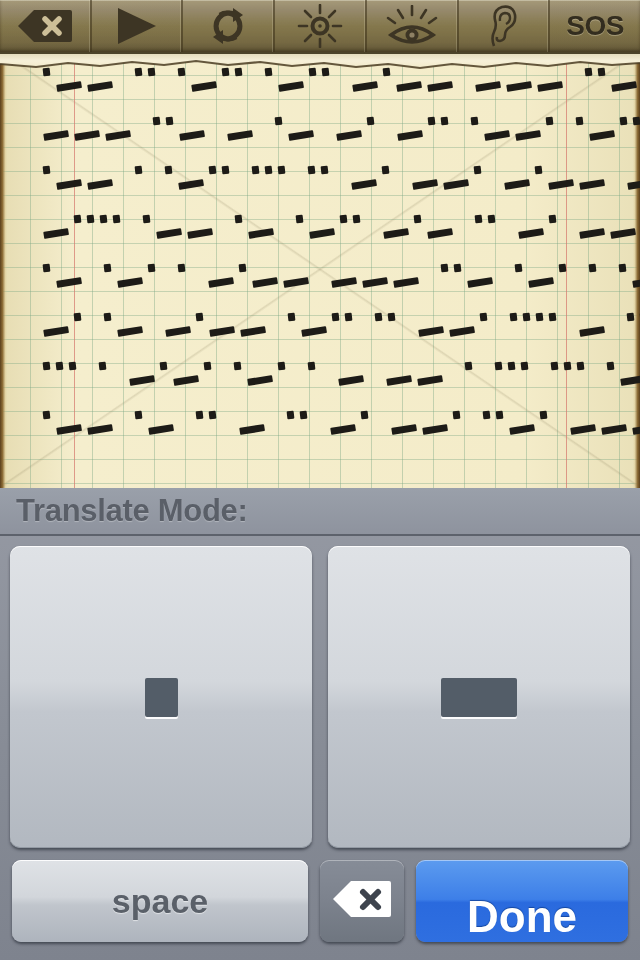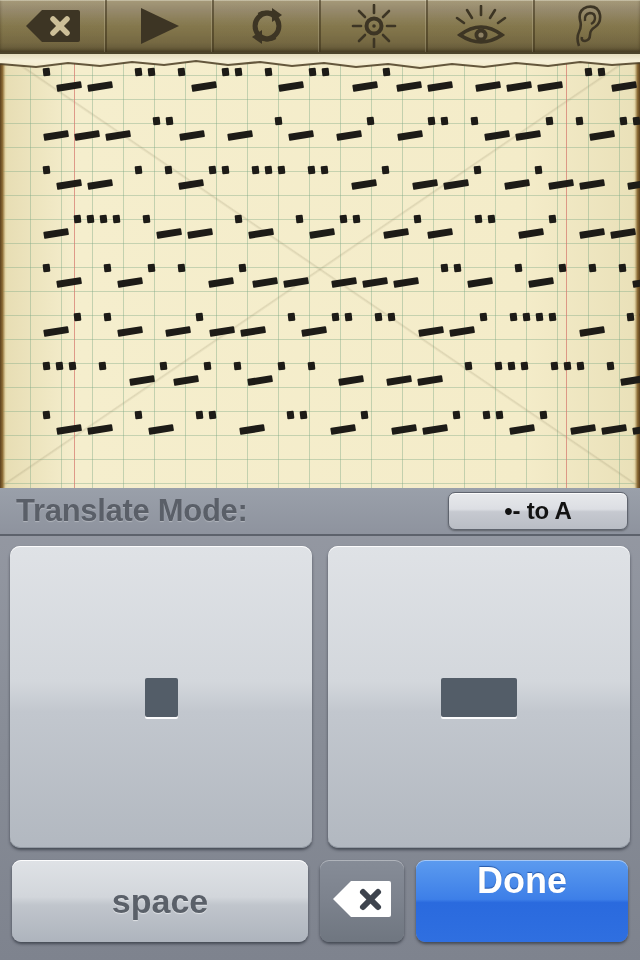--- a/index.html
+++ b/index.html
@@ -262,22 +262,22 @@
     display: flex; align-items: center; justify-content: center;
     box-sizing: border-box;
   }
   .btn-done {
     flex: 1 1 auto;
     height: 82px;
     border-radius: 9px;
     background: linear-gradient(to bottom, #5c9bef 0%, #3d7fe8 48%, #2a6ade 52%, #2f6fe0 100%);
     box-shadow: 0 2px 3px rgba(20,25,35,0.55),
                 inset 0 1px 0 rgba(255,255,255,0.45);
-    display: flex; align-items: flex-start; justify-content: center;
-    font-size: 36px; font-weight: bold;
+    display: flex; align-items: flex-end; justify-content: center;
+    font-size: 44px; font-weight: bold;
     color: #ffffff;
     text-shadow: 0 -1px 1px rgba(0,40,110,0.55);
     box-sizing: border-box;
   }
 </style>
 </head>
 <body>
 
 <div id="app">
 
@@ -353,20 +353,23 @@
     <div class="tb-btn">
       <span class="tb-ico">
         <svg width="36" height="44" viewBox="0 0 36 44">
           <path class="inkstroke" stroke-width="2.6" stroke-linejoin="round" d="M9 42 Q6 34 9 28 Q12 22 10 16 Q8 6 17 3 Q28 1 30 11
                    Q31 19 25 23 Q20 26 20 31 Q20 36 15 37 Q11 37 12 33"></path>
           <path class="inkstroke" stroke-width="2.4" d="M15 17 Q14 10 20 9 Q25 9 25 14 Q25 18 21 20"></path>
         </svg>
       </span>
     </div>
 
+    <div class="tb-btn">
+      <span class="sos-text">SOS</span>
+    </div>
   </div>
 
   <div class="paper-wrap">
     <div class="paper"></div>
     <div class="margin-line left"></div>
     <div class="margin-line right"></div>
 
     <svg class="torn" viewBox="0 0 640 22" preserveAspectRatio="none">
       <defs>
         <linearGradient id="tg" x1="0" y1="0" x2="0" y2="1">
@@ -395,23 +398,20 @@
       </div>
 
     <div class="paper-edge l"></div>
     <div class="paper-edge r"></div>
   </div>
 
   <div class="keypad">
 
     <div class="mode-bar">
       <span class="mode-label">Translate Mode:</span>
-      <div class="mode-btn">
-        <span>•- to A</span>
-      </div>
     </div>
 
     <div class="key-area">
       <div class="bigkey">
         <span class="glyph dotg"></span>
       </div>
       <div class="bigkey">
         <span class="glyph dashg"></span>
       </div>
     </div>

